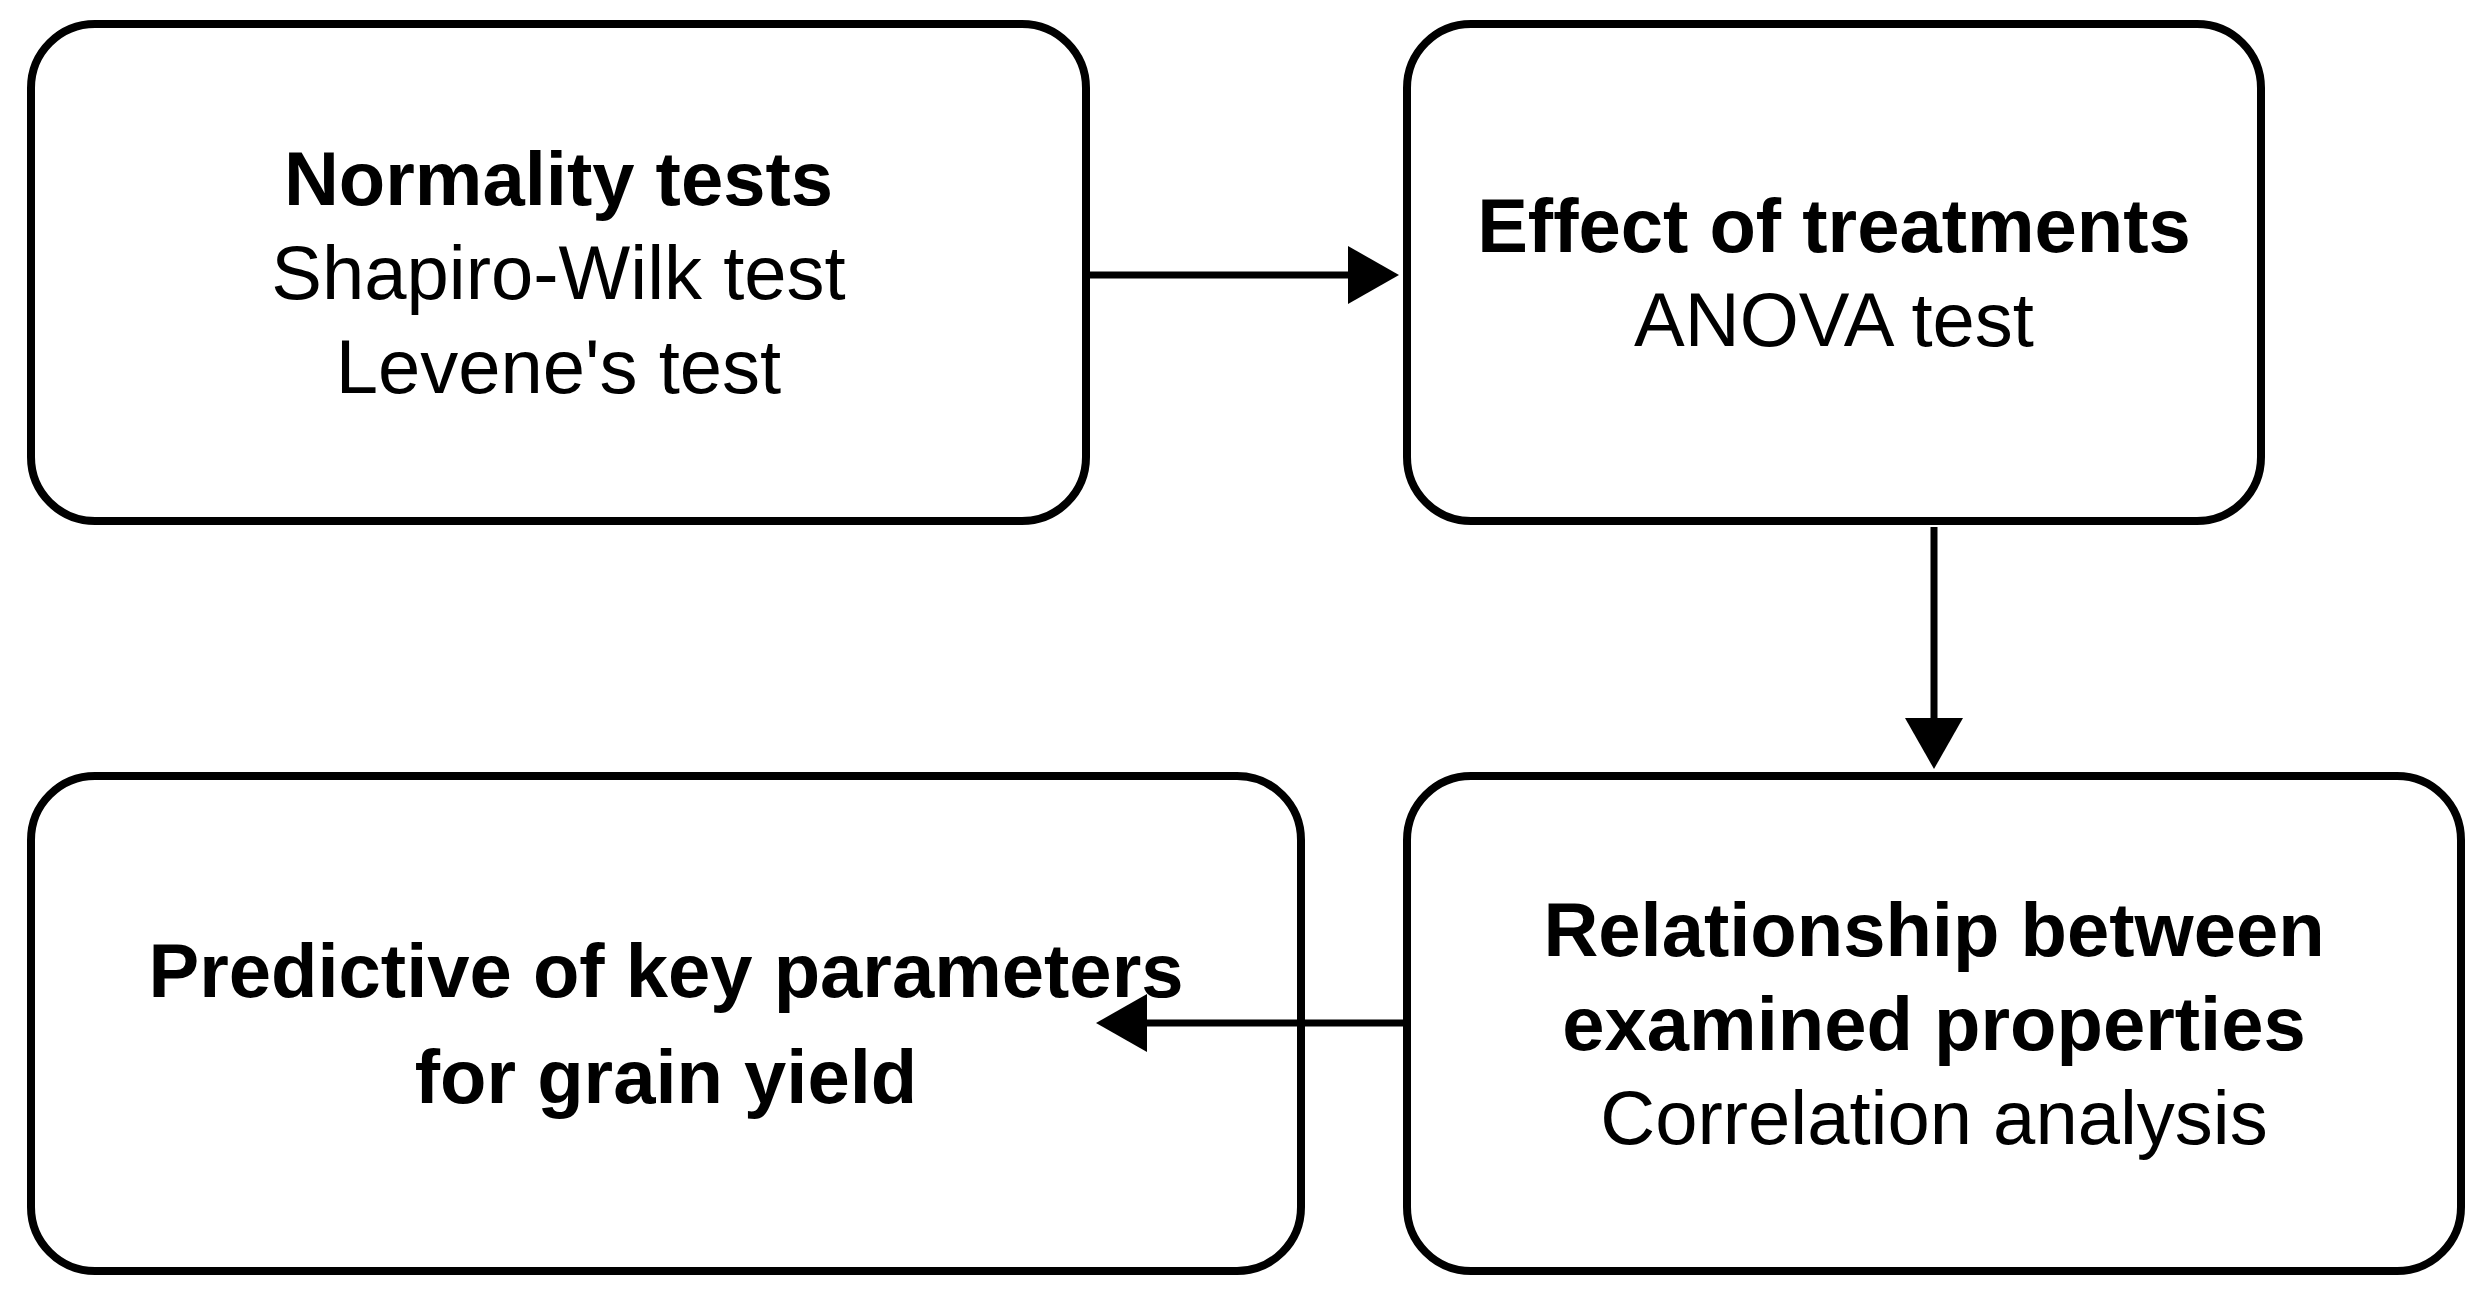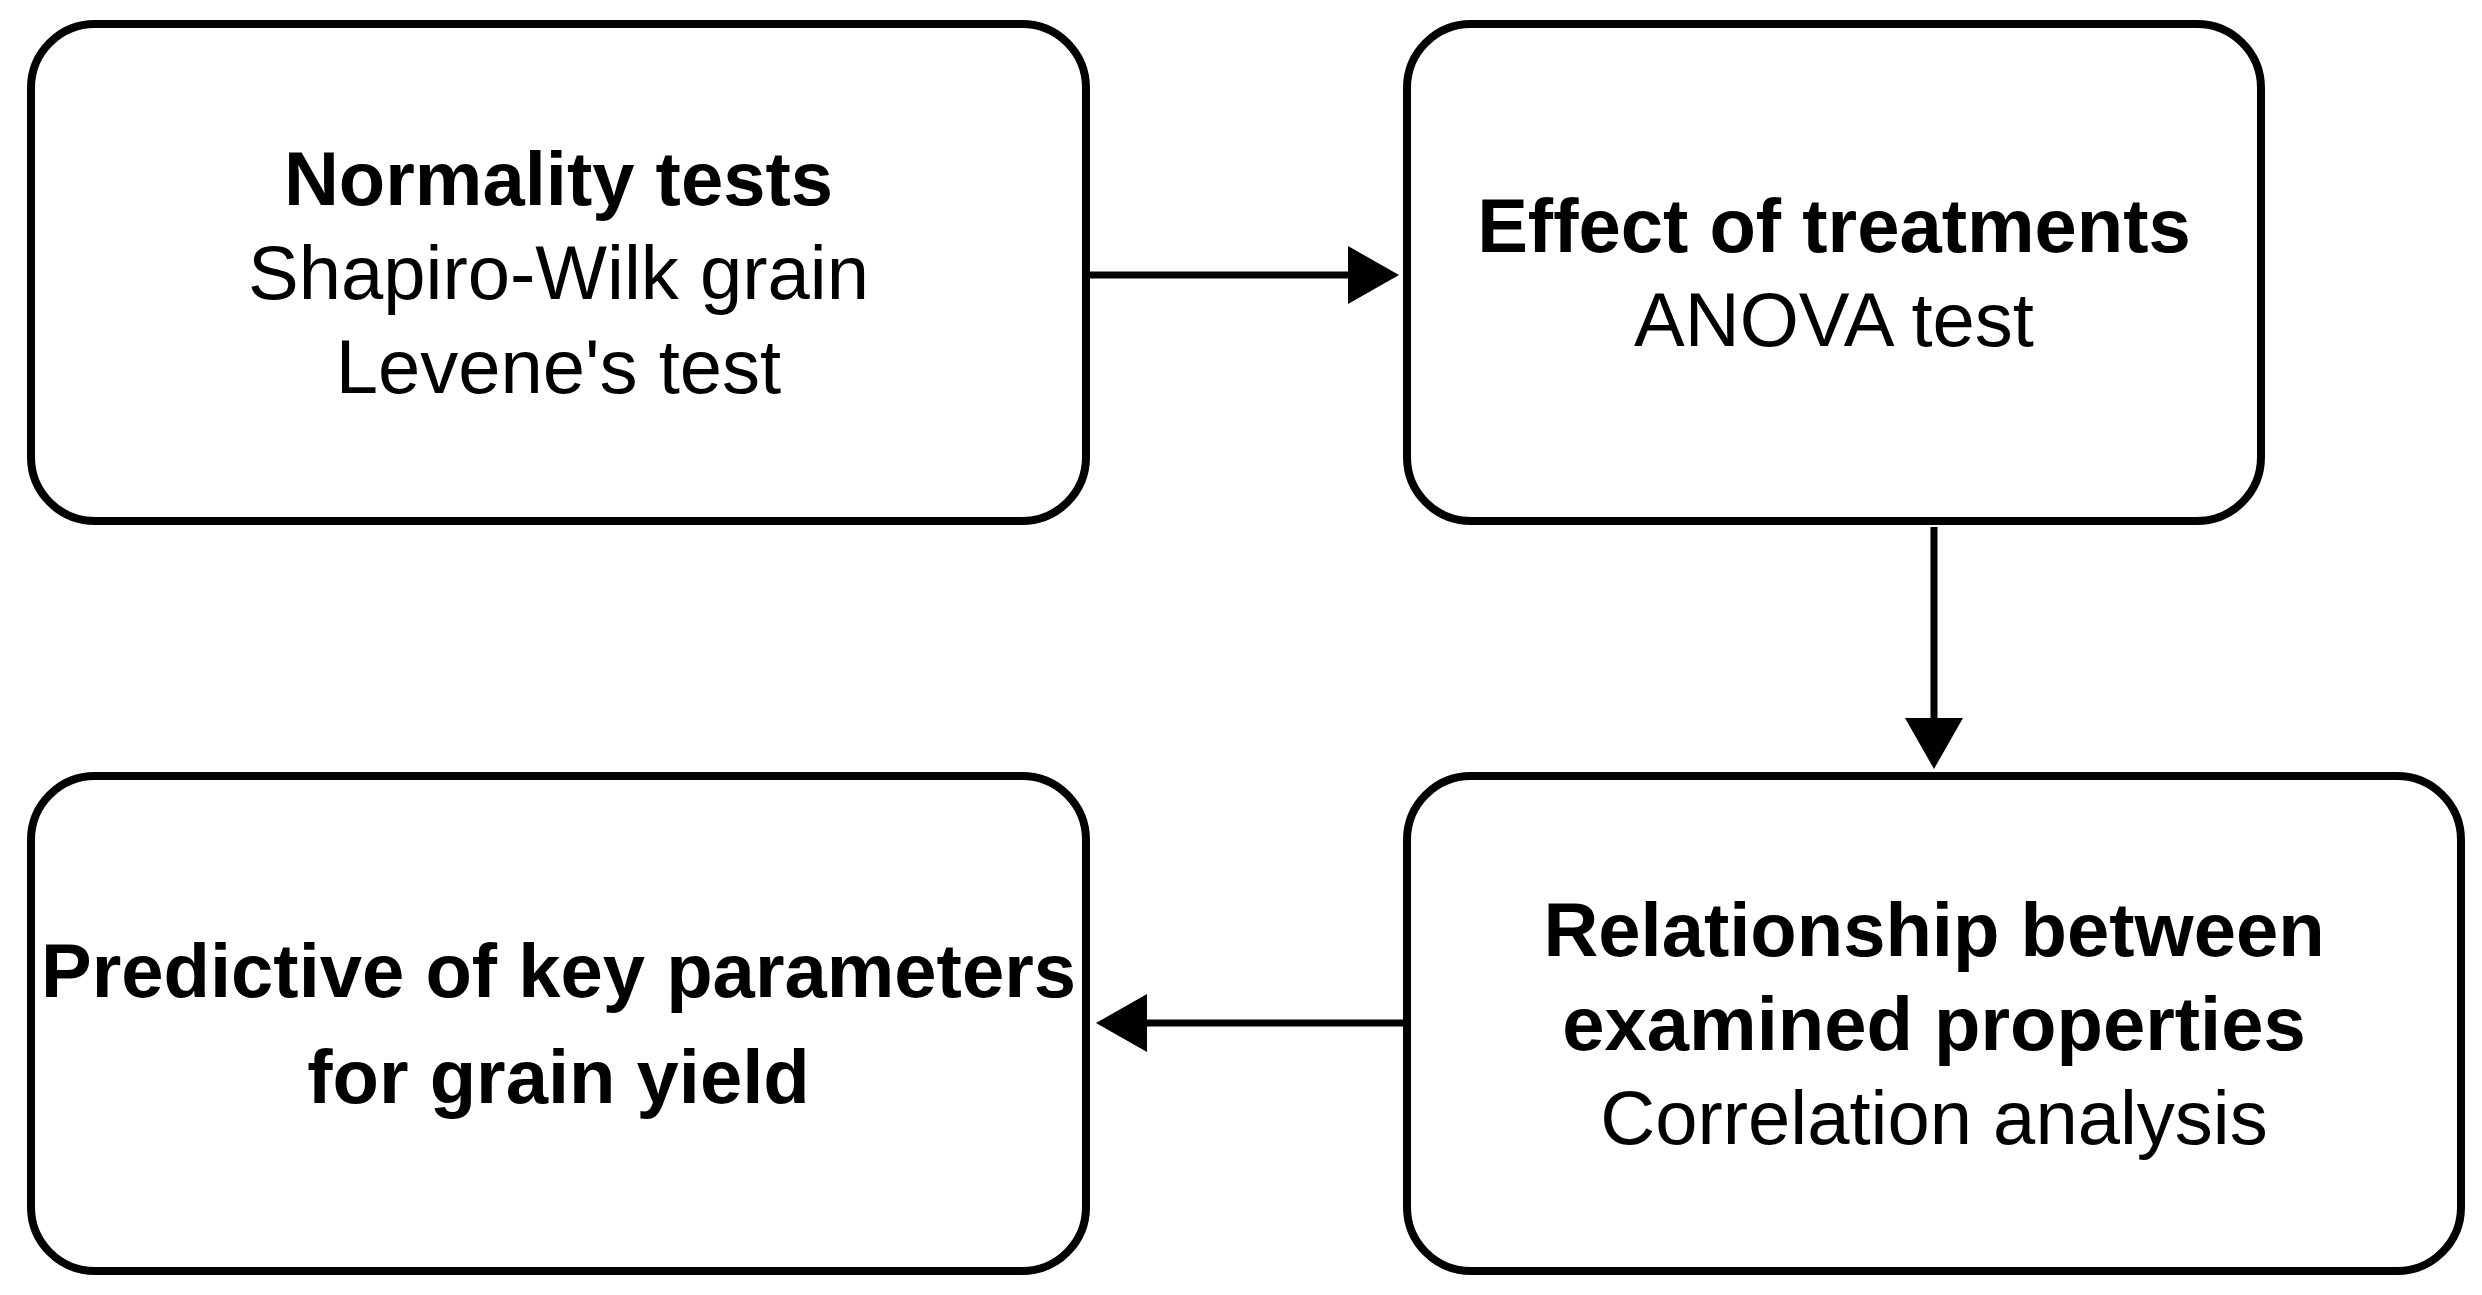--- a/index.html
+++ b/index.html
@@ -32,40 +32,40 @@
   .node .line {
     font-size: 76px;
     line-height: 94px;
     white-space: nowrap;
   }
   .node .title {
     font-weight: 700;
   }
   #box-normality   { left: 27px;   top: 20px;  width: 1063px; height: 505px; }
   #box-effect      { left: 1403px; top: 20px;  width: 862px; height: 505px; }
-  #box-predictive  { left: 27px;   top: 772px; width: 1063px; height: 503px; gap: 12px; }
+  #box-predictive  { left: 27px;   top: 772px; width: 1278px; height: 503px; gap: 12px; }
   #box-relationship{ left: 1403px; top: 772px; width: 1062px; height: 503px; }
   .arrow-layer {
     position: absolute;
     left: 0; top: 0;
     width: 2482px;
     height: 1295px;
     pointer-events: none;
   }
   .arrow-layer line { stroke: #000000; stroke-width: 7; }
   .arrow-layer polygon { fill: #000000; }
 </style>
 </head>
 <body>
 
 <div class="canvas">
 
   <div class="node" id="box-normality">
     <div class="line title">Normality tests</div>
-    <div class="line">Shapiro-Wilk grain</div>
+    <div class="line">Shapiro-Wilk test</div>
     <div class="line">Levene's test</div>
   </div>
 
   <div class="node" id="box-effect">
     <div class="line title">Effect of treatments</div>
     <div class="line">ANOVA test</div>
   </div>
 
   <div class="node" id="box-relationship">
     <div class="line title">Relationship between</div>

